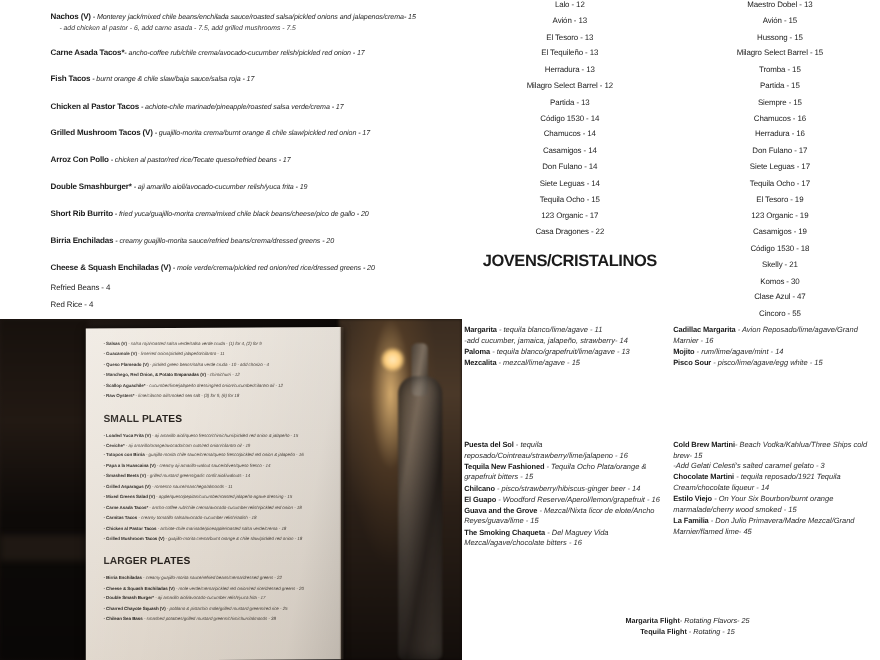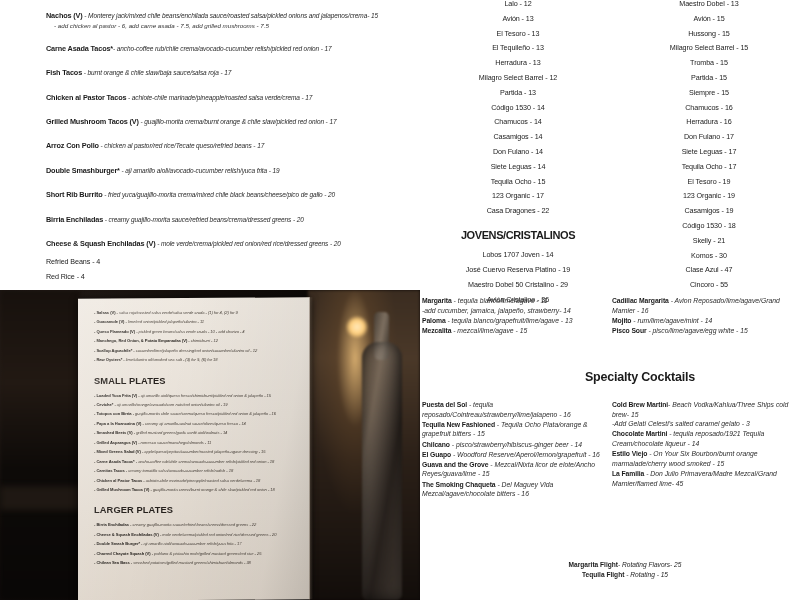--- a/index.html
+++ b/index.html
@@ -32,21 +32,21 @@
   .footnote .fn1{display:block;}
   .footnote .fn2{display:block;margin-top:1px;}
 
   
   .teq{position:absolute;top:0;font-size:7.2px;text-align:center;line-height:1;}
   .teq .t-line{margin:0 0 7.6px 0;letter-spacing:-0.1px;white-space:nowrap;}
   #teq-blanco{left:418px;width:200px;}
   #teq-repo{left:618px;width:182px;}
 
   .sub-h{
-    font-size:11px;font-weight:bold;letter-spacing:-0.4px;
+    font-size:15px;font-weight:bold;letter-spacing:-0.4px;
     text-align:center;margin:16px 0 10px 0;
   }
 
   
   .cocktails{position:absolute;font-size:6.8px;line-height:1.42;}
   #cocktails-left{left:422px;top:296px;width:180px;}
   #cocktails-right{left:612px;top:296px;width:186px;}
   .ck{margin:0 0 0.5px 0;}
   .ck b{font-weight:bold;letter-spacing:-0.1px;}
   .ck i{font-style:italic;color:#2c2c2c;}
@@ -176,26 +176,20 @@
         <div class="t-line">Chamucos - 14</div>
         <div class="t-line">Casamigos - 14</div>
         <div class="t-line">Don Fulano - 14</div>
         <div class="t-line">Siete Leguas - 14</div>
         <div class="t-line">Tequila Ocho - 15</div>
         <div class="t-line">123 Organic - 17</div>
         <div class="t-line">Casa Dragones - 22</div>
       </div>
 
     <div class="sub-h">JOVENS/CRISTALINOS</div>
-    <div id="jovens-list">
-        <div class="t-line">Lobos 1707 Joven - 14</div>
-        <div class="t-line">José Cuervo Reserva Platino - 19</div>
-        <div class="t-line">Maestro Dobel 50 Cristalino - 29</div>
-        <div class="t-line">Avión Cristalino - 36</div>
-      </div>
   </div>
 
   <div class="teq" id="teq-repo">
     <div id="repo-list">
         <div class="t-line">Maestro Dobel - 13</div>
         <div class="t-line">Avión - 15</div>
         <div class="t-line">Hussong - 15</div>
         <div class="t-line">Milagro Select Barrel - 15</div>
         <div class="t-line">Tromba - 15</div>
         <div class="t-line">Partida - 15</div>
@@ -220,21 +214,20 @@
       <div class="ck"><b>Margarita</b><i> - tequila blanco/lime/agave -  11</i><br><i>-add cucumber, jamaica, jalapeño, strawberry- 14</i></div>
       <div class="ck"><b>Paloma</b><i> - tequila blanco/grapefruit/lime/agave - 13</i></div>
       <div class="ck"><b>Mezcalita</b><i> - mezcal/lime/agave - 15</i></div>
     </div>
   <div class="cocktails" id="cocktails-right">
       <div class="ck"><b>Cadillac Margarita</b><i> - Avion Reposado/lime/agave/Grand Marnier - 16</i></div>
       <div class="ck"><b>Mojito</b><i>  - rum/lime/agave/mint - 14</i></div>
       <div class="ck"><b>Pisco Sour</b><i> - pisco/lime/agave/egg white - 15</i></div>
     </div>
 
-  <div class="spec-h">Specialty Cocktails</div>
   <div class="cocktails" id="spec-left">
       <div class="ck"><b>Puesta del Sol</b><i> - tequila reposado/Cointreau/strawberry/lime/jalapeno - 16</i></div>
       <div class="ck"><b>Tequila New Fashioned</b><i> - Tequila Ocho Plata/orange &amp; grapefruit bitters - 15</i></div>
       <div class="ck"><b>Chilcano</b><i> - pisco/strawberry/hibiscus-ginger beer - 14</i></div>
       <div class="ck"><b>El Guapo</b><i> - Woodford Reserve/Aperol/lemon/grapefruit - 16</i></div>
       <div class="ck"><b>Guava and the Grove</b><i> - Mezcal/Nixta licor de elote/Ancho Reyes/guava/lime - 15</i></div>
       <div class="ck"><b>The Smoking Chaqueta</b><i> - Del Maguey Vida Mezcal/agave/chocolate bitters - 16</i></div>
     </div>
   <div class="cocktails" id="spec-right">
       <div class="ck"><b>Cold Brew Martini</b><i>- Beach Vodka/Kahlua/Three Ships cold brew- 15</i><br><i>-Add Gelati Celesti's salted caramel gelato - 3</i></div>

